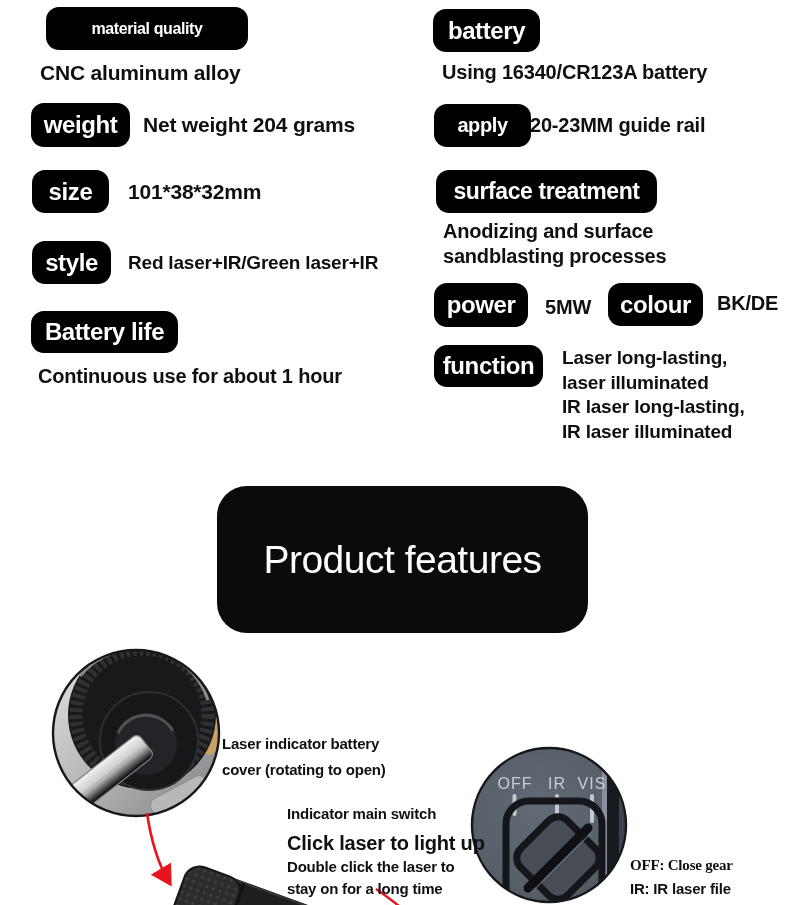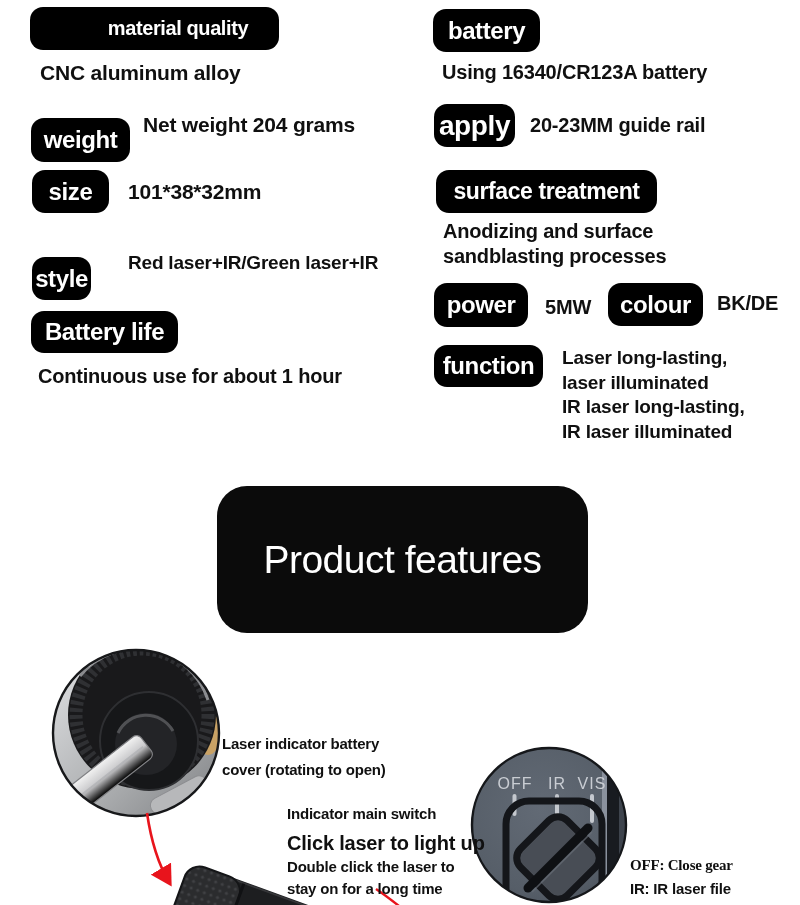--- a/index.html
+++ b/index.html
@@ -21,39 +21,39 @@
   }
   svg{display:block;}
   #photo-layer{position:absolute;left:0;top:0;width:800px;height:905px;z-index:1;}
   .txt{z-index:2;}
 </style>
 </head>
 <body>
 
 <div id="stage">
 
-  <div class="badge txt" style="left:30px;top:7px;width:202px;height:43px;font-size:20px;padding-left:47px;">material quality</div>
+  <div class="badge txt" style="left:46px;top:7px;width:202px;height:43px;font-size:16px;">material quality</div>
   <div class="val txt" style="left:40px;top:61px;font-size:21px;">CNC aluminum alloy</div>
 
-  <div class="badge txt" style="left:31px;top:103px;width:99px;height:44px;font-size:24px;margin-top:15px;">weight</div>
+  <div class="badge txt" style="left:31px;top:103px;width:99px;height:44px;font-size:24px;">weight</div>
   <div class="val txt" style="left:143px;top:113px;font-size:21px;">Net weight 204 grams</div>
 
   <div class="badge txt" style="left:32px;top:170px;width:77px;height:43px;font-size:24px;">size</div>
   <div class="val txt" style="left:128px;top:180px;font-size:21px;">101*38*32mm</div>
 
-  <div class="badge txt" style="left:32px;top:241px;width:59px;height:43px;font-size:24px;margin-top:16px;">style</div>
+  <div class="badge txt" style="left:32px;top:241px;width:79px;height:43px;font-size:24px;">style</div>
   <div class="val txt" style="left:128px;top:252px;font-size:19px;">Red laser+IR/Green laser+IR</div>
 
   <div class="badge txt" style="left:31px;top:311px;width:147px;height:42px;font-size:24px;">Battery life</div>
   <div class="val txt" style="left:38px;top:365px;font-size:20px;">Continuous use for about 1 hour</div>
 
   <div class="badge txt" style="left:433px;top:9px;width:107px;height:43px;font-size:24px;">battery</div>
   <div class="val txt" style="left:442px;top:61px;font-size:20px;">Using 16340/CR123A battery</div>
 
-  <div class="badge txt" style="left:434px;top:104px;width:81px;height:43px;font-size:28px;">apply</div>
+  <div class="badge txt" style="left:434px;top:104px;width:97px;height:43px;font-size:20px;">apply</div>
   <div class="val txt" style="left:530px;top:114px;font-size:20px;">20-23MM guide rail</div>
 
   <div class="badge txt" style="left:436px;top:170px;width:221px;height:43px;font-size:23px;">surface treatment</div>
   <div class="val txt" style="left:443px;top:219px;font-size:20px;line-height:25px;">
     <div>Anodizing and surface</div>
     <div>sandblasting processes</div>
   </div>
 
   <div class="badge txt" style="left:434px;top:283px;width:94px;height:44px;font-size:24px;">power</div>
   <div class="val txt" style="left:545px;top:296px;font-size:20px;">5MW</div>

